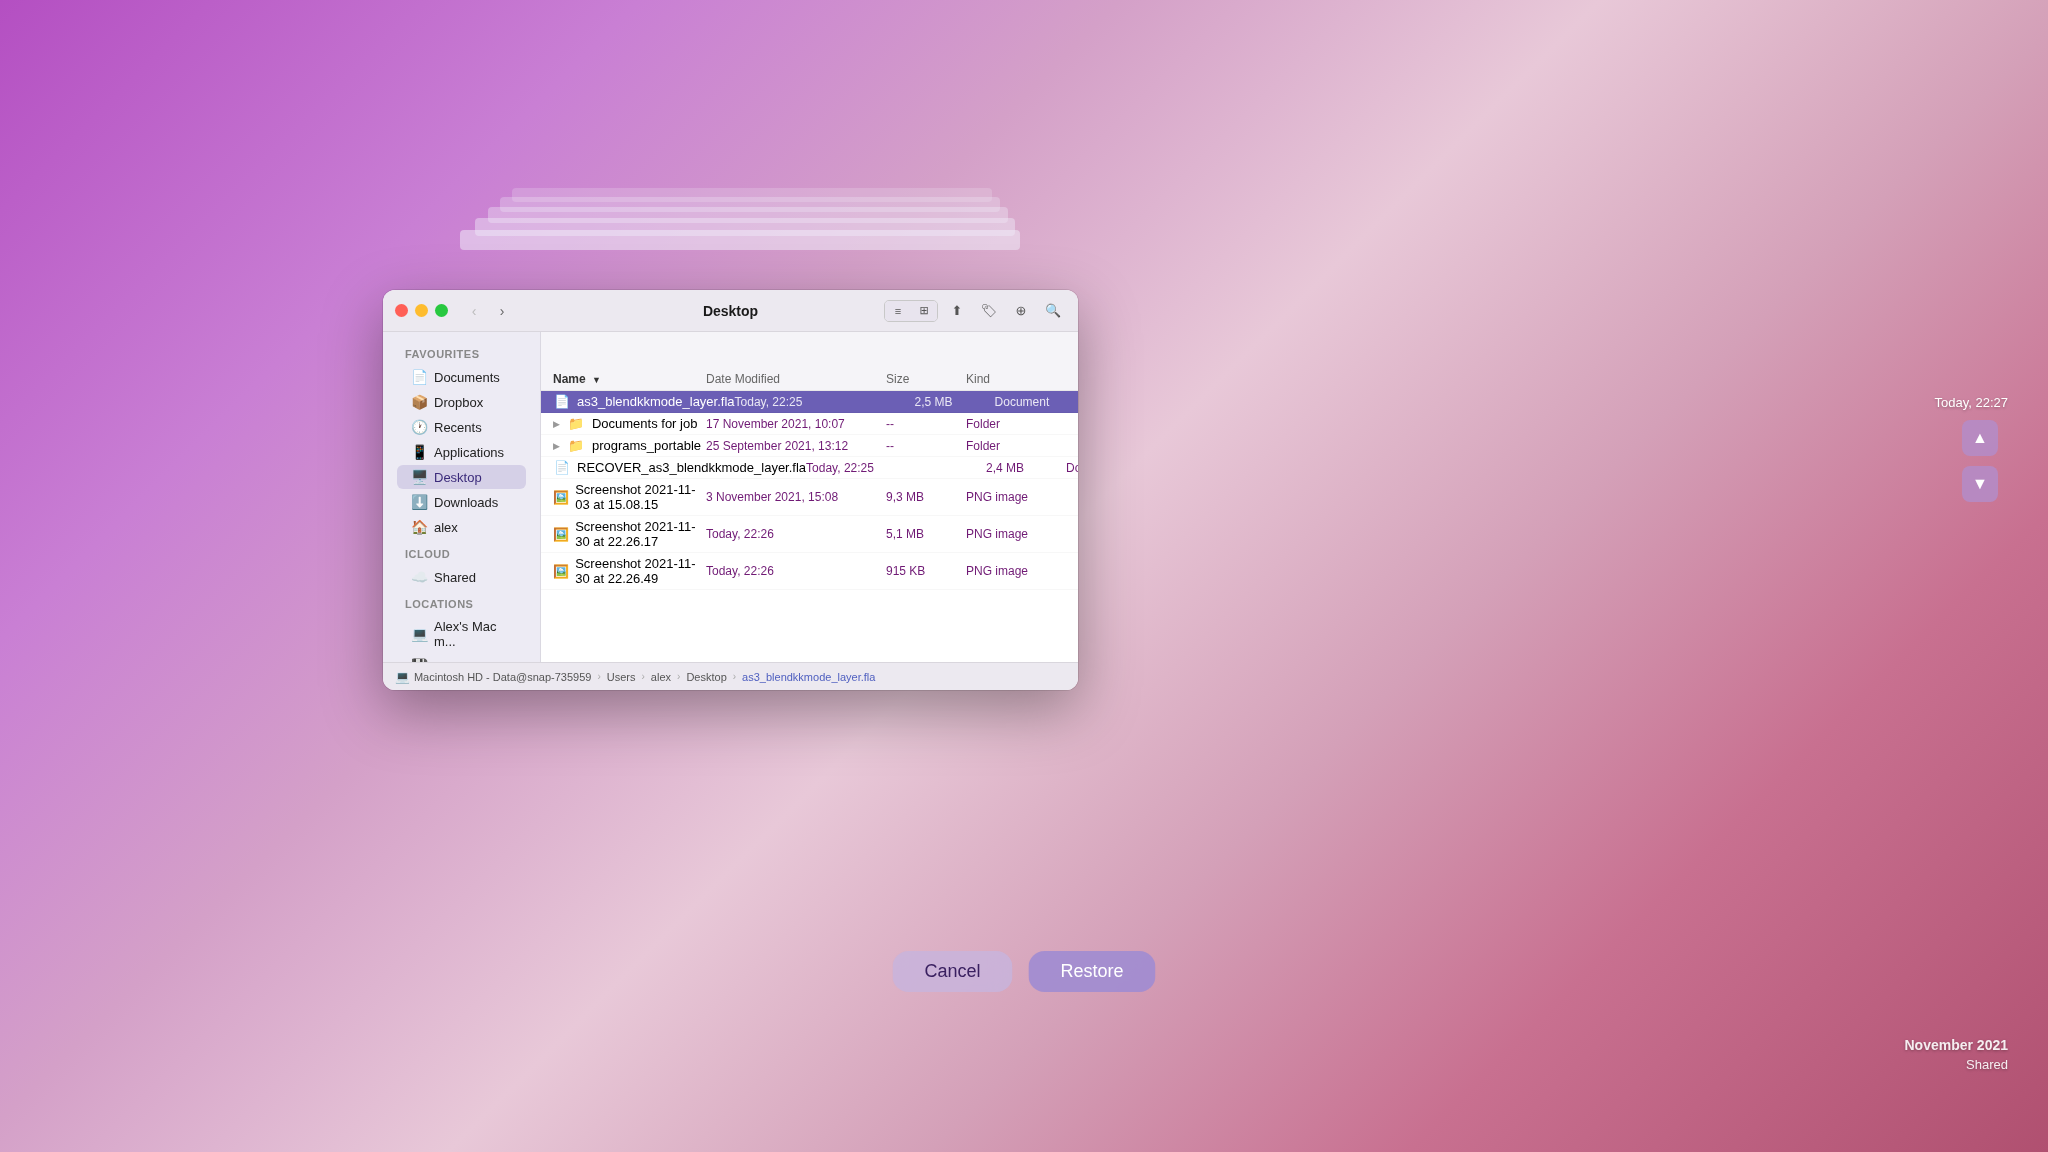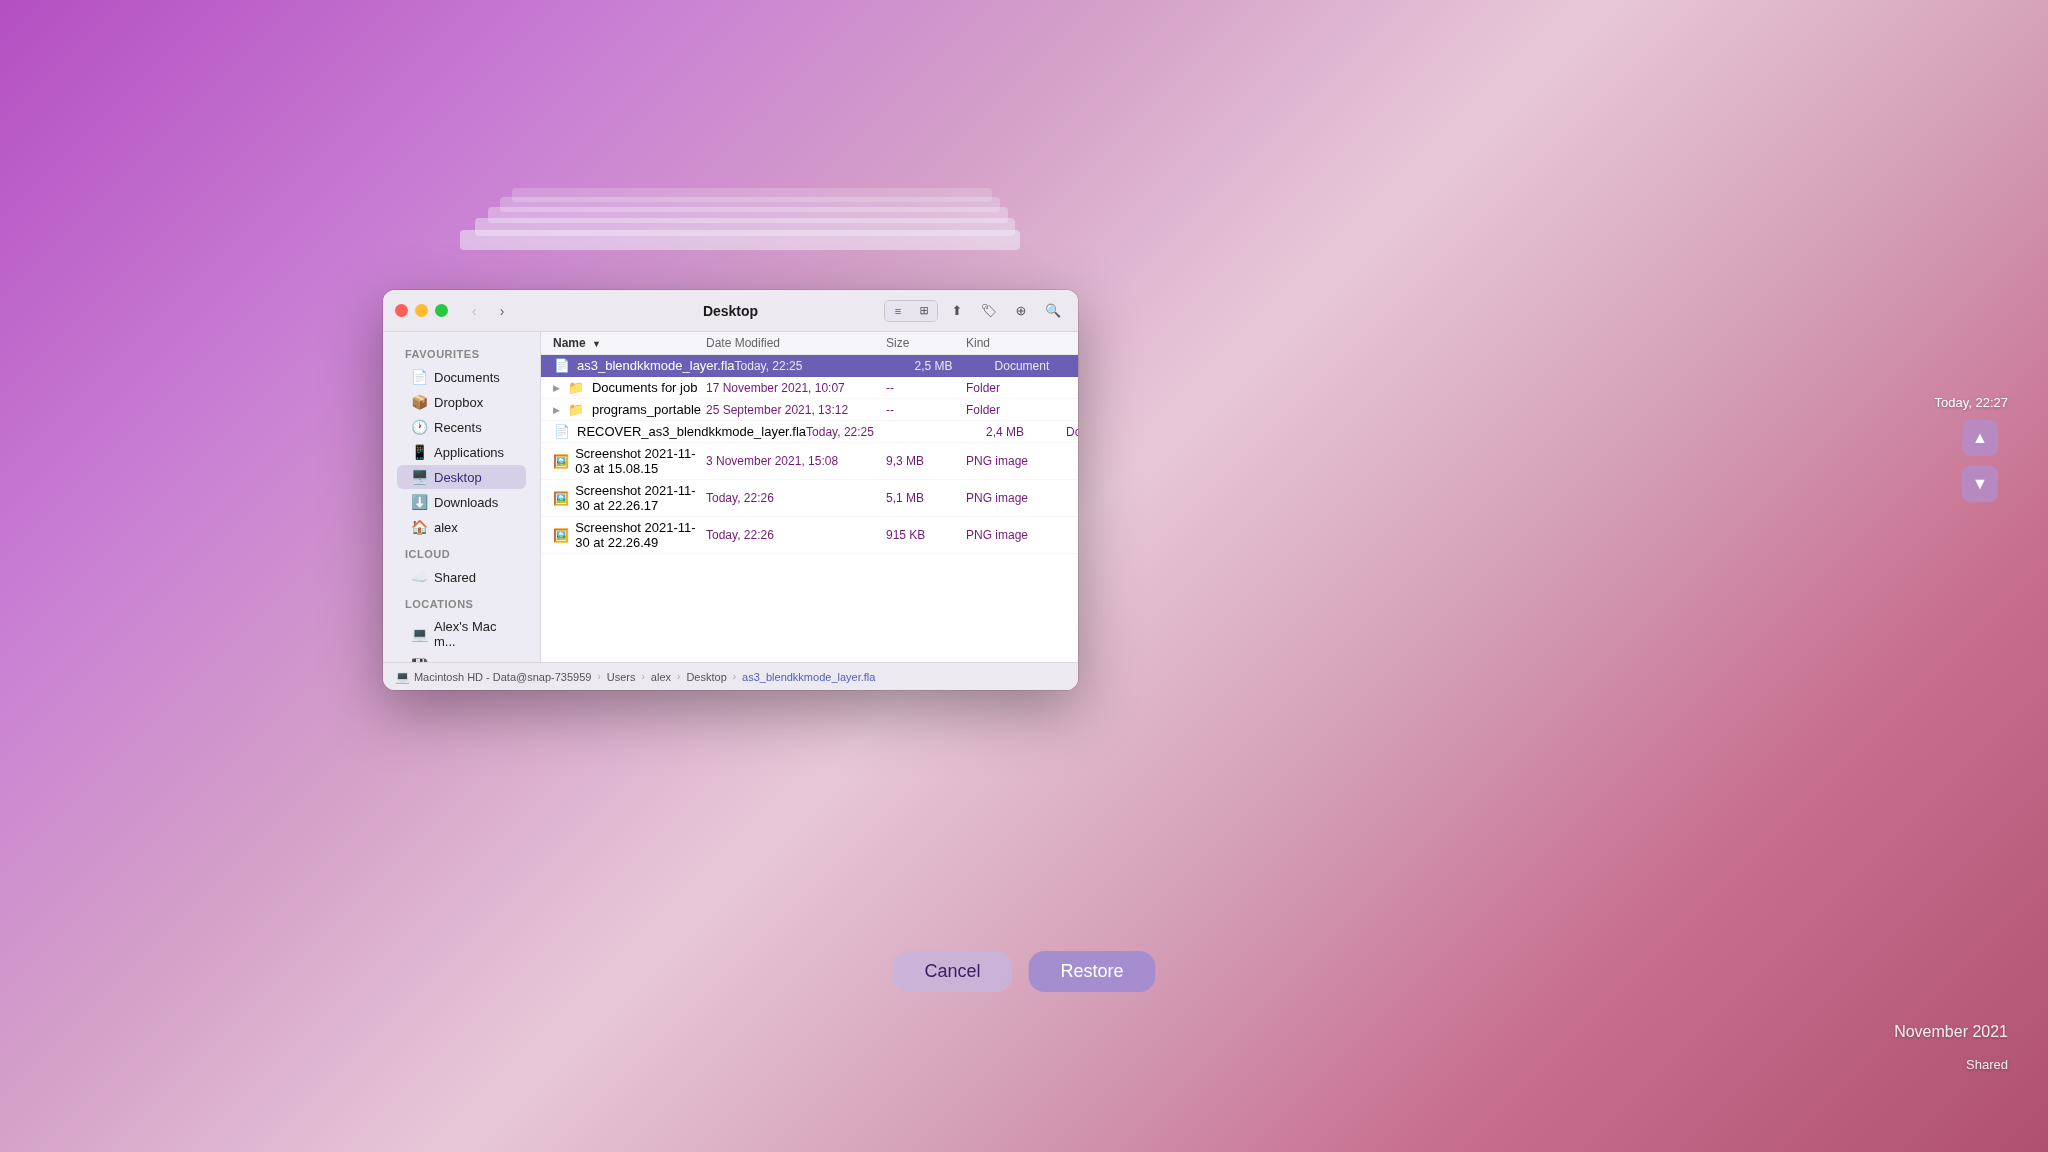--- a/index.html
+++ b/index.html
@@ -200,20 +200,21 @@
       grid-template-columns: 1fr 180px 80px 100px;
       padding: 4px 12px;
       border-bottom: 1px solid #e8e8e8;
       background: #f5f4f8;
     }
     .col-header {
       font-size: 12px;
       color: #666;
       font-weight: 500;
       cursor: pointer;
+      margin-top: 36px;
     }
     .col-header.active {
       color: #333;
       font-weight: 600;
     }
     .col-header-arrow {
       display: inline-block;
       margin-left: 3px;
       font-size: 9px;
     }
@@ -306,23 +307,23 @@
     
     .desktop-date {
       position: absolute;
       bottom: 80px;
       right: 40px;
       color: rgba(255,255,255,0.9);
       text-align: right;
       text-shadow: 0 1px 3px rgba(0,0,0,0.3);
     }
     .desktop-date .month-year {
-      font-size: 16px;
-      font-weight: 400;
-      margin-bottom: 16px;
+      font-size: 14px;
+      font-weight: 700;
+      margin-bottom: 4px;
     }
     .desktop-date .today-label {
       font-size: 13px;
     }
   </style>
 </head>
 <body>
 
 <div style="position:absolute;top:0;left:0;width:100%;height:100%;pointer-events:none;z-index:0;">
 

